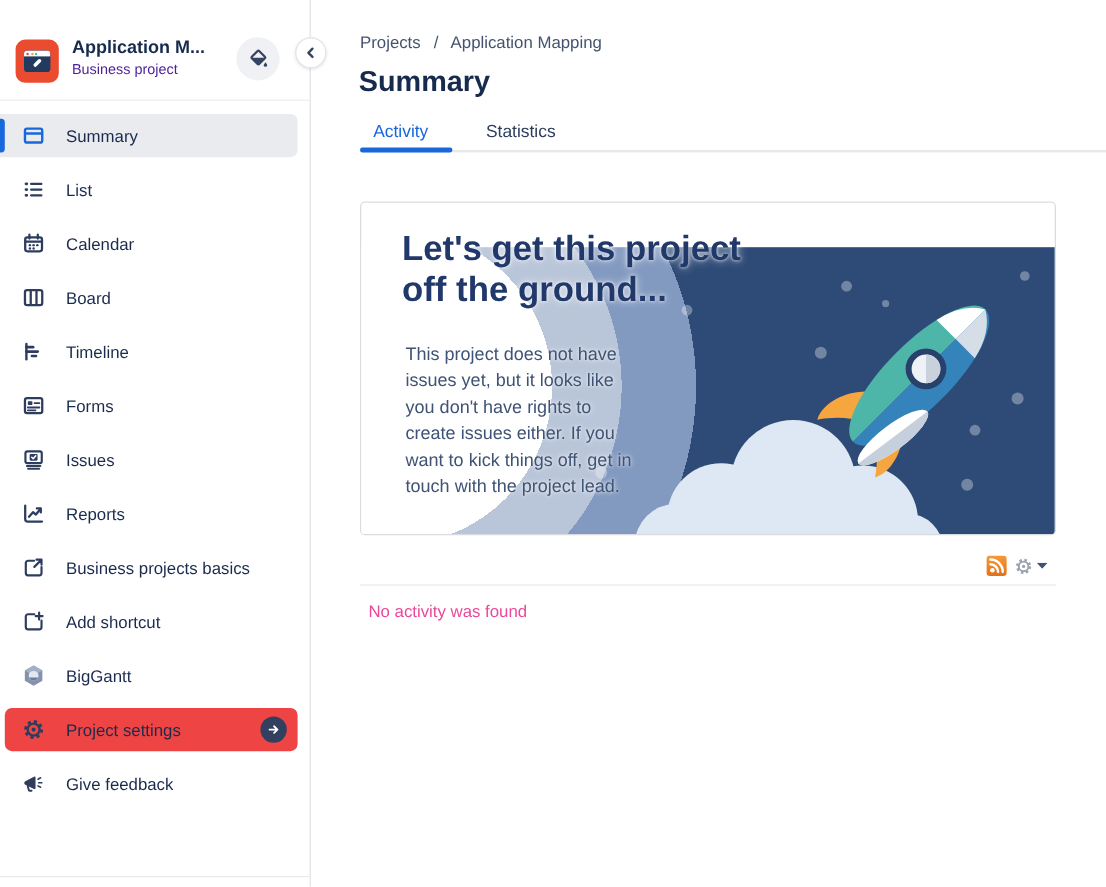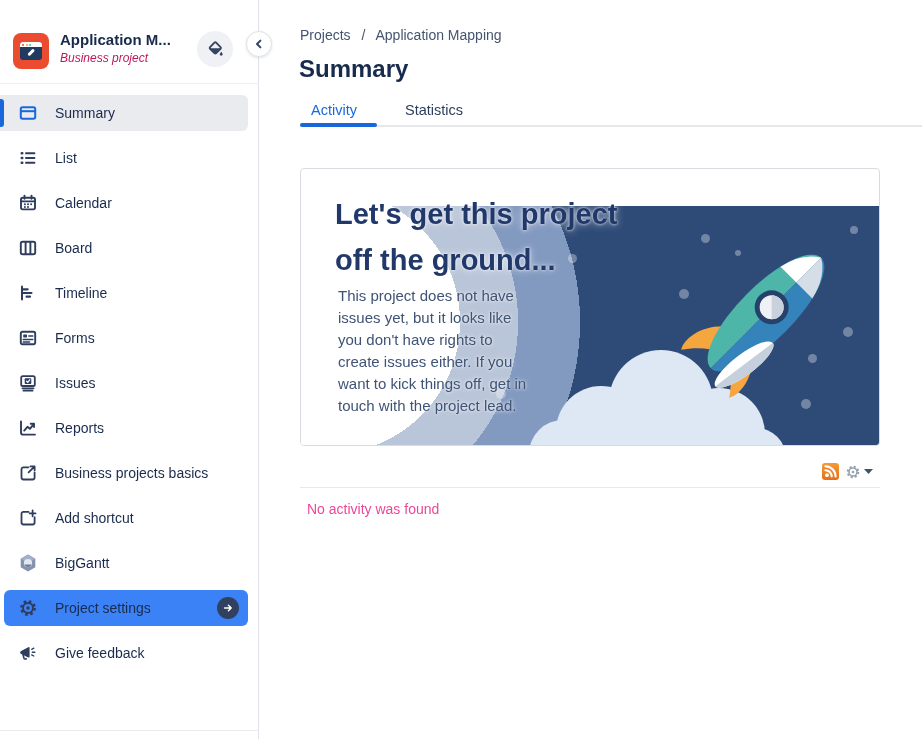--- a/index.html
+++ b/index.html
@@ -18,37 +18,37 @@
   .avatar .win { position:absolute; left:7px; top:9px; width:22px; height:18px;
     border-radius:3px; overflow:hidden; background:#223a60; }
   .avatar .winbar { position:absolute; left:0; top:0; width:100%; height:5px; background:#fdfdfd; }
   .avatar .dot { position:absolute; top:1.5px; width:2px; height:2px; border-radius:50%; }
   .avatar .d1 { left:2px;  background:#e5493a; }
   .avatar .d2 { left:5.5px; background:#f0a431; }
   .avatar .d3 { left:9px;  background:#3cc7b7; }
   .avatar .glyph { position:absolute; left:7px; top:9px; width:8px; height:2.6px;
     background:#fff; border-radius:2px; transform:rotate(-45deg); }
   .proj-name { position:absolute; left:60px; top:31px; font-size:15px; font-weight:700; color:#172B4D; }
-  .proj-type { position:absolute; left:60px; top:51px; font-size:12px; color:#be185d;font-style:italic; }
+  .proj-type { position:absolute; left:60px; top:51px; font-size:12px; color:#4c1d95; }
   .theme-btn { position:absolute; left:197px; top:31px; width:36px; height:36px; border-radius:50%;
     background:#f0f1f4; display:flex; align-items:center; justify-content:center; color:#344563; cursor:pointer; }
   .collapse-btn { position:absolute; left:246px; top:31px; width:26px; height:26px; border-radius:50%;
     background:#fff; border:1px solid #e0e3e8; box-shadow:0 1px 3px rgba(9,30,66,.12); z-index:5;
     display:flex; align-items:center; justify-content:center; color:#44546F; cursor:pointer; }
   .sb-divider { position:absolute; left:0; top:83px; width:259px; height:1px; background:#eceef1; }
   .sb-bottomline { position:absolute; left:0; top:730px; width:259px; height:1px; background:#e8eaee; }
   .sb-nav { position:absolute; left:0; top:95px; width:248px; }
   .sb-item { position:relative; height:36px; margin-bottom:9px; display:flex; align-items:center;
     padding-left:18px; cursor:pointer; }
   .sb-item .sb-ico { width:20px; height:20px; margin-right:17px; color:#2e3d5e; flex:0 0 20px;
     display:flex; align-items:center; justify-content:center; }
   .sb-item .sb-label { font-size:14px; color:#1a2b4e; white-space:nowrap; }
   .sel-flush { background:#e9ebef; border-radius:0 6px 6px 0; }
   .sel-flush .sb-ico { color:#1868DB; }
-  .sel-rounded { background:#3b82f6; border-radius:6px; margin-left:4px; padding-left:14px; }
+  .sel-rounded { background:#ef4444; border-radius:6px; margin-left:4px; padding-left:14px; }
   .sb-ind { position:absolute; left:0; top:4px; bottom:4px; width:4px; background:#1868DB;
     border-radius:0 3px 3px 0; }
   .ps-arrow { margin-left:auto; margin-right:9px; width:22px; height:22px; border-radius:50%;
     background:#31405f; display:flex; align-items:center; justify-content:center; cursor:pointer; }
   
   .breadcrumb { position:absolute; left:300px; top:27px; font-size:14px; color:#44546F; }
   .breadcrumb .crumb { cursor:pointer; }
   .breadcrumb .sep { margin:0 7px; }
   .page-title { position:absolute; left:299px; top:55px; font-size:24px; font-weight:700; color:#172B4D; }
   .tab { position:absolute; top:102px; font-size:14.5px; font-weight:400; cursor:pointer; }
@@ -61,21 +61,21 @@
   .card { position:absolute; left:300px; top:168px; width:580px; height:278px; background:#fff;
     border:1px solid #d8dce1; border-radius:4px; overflow:hidden; }
   .illu { position:absolute; left:0; top:37px; right:0; bottom:0; overflow:hidden;
     background:radial-gradient(circle at 27px 116px,
       #ffffff 0 132px, #b9c5d9 132px 190px, #8299c0 190px 252px, #2e4b77 252px 100%); }
   .star { position:absolute; border-radius:50%; background:rgba(255,255,255,.33); }
   .cloud { position:absolute; border-radius:50%; background:#dee8f4; }
   .rocket-box { position:absolute; left:375px; top:52px; width:180px; height:110px;
     transform:rotate(-45deg); }
   .banner-heading { position:absolute; left:34px; top:22px; width:310px; z-index:2;
-    font-size:29px; line-height:46px; font-weight:700; color:#21386a; white-space:pre-line;
+    font-size:29px; line-height:34px; font-weight:700; color:#21386a; white-space:pre-line;
     text-shadow:0 0 3px rgba(255,255,255,.9), 0 0 8px rgba(255,255,255,.65); }
   .banner-body { position:absolute; left:37px; top:116px; width:350px; z-index:2;
     font-size:15px; line-height:22px; color:#3f5375; white-space:pre-line;
     text-shadow:0 0 3px rgba(255,255,255,.85), 0 0 7px rgba(255,255,255,.55); }
   
   .rss-btn { position:absolute; left:822px; top:463px; width:17px; height:17px; cursor:pointer; }
   .gear-btn { position:absolute; left:845px; top:464px; width:16px; height:16px; color:#9aa2b1; cursor:pointer; }
   .caret-btn { position:absolute; left:864px; top:469px; width:9px; height:5px; cursor:pointer; }
   .stream-rule { position:absolute; left:300px; top:487px; width:580px; height:1px; background:#e7e9ec; }
   .empty-msg { position:absolute; left:307px; top:501px; font-size:14px; color:#ec4899; }

